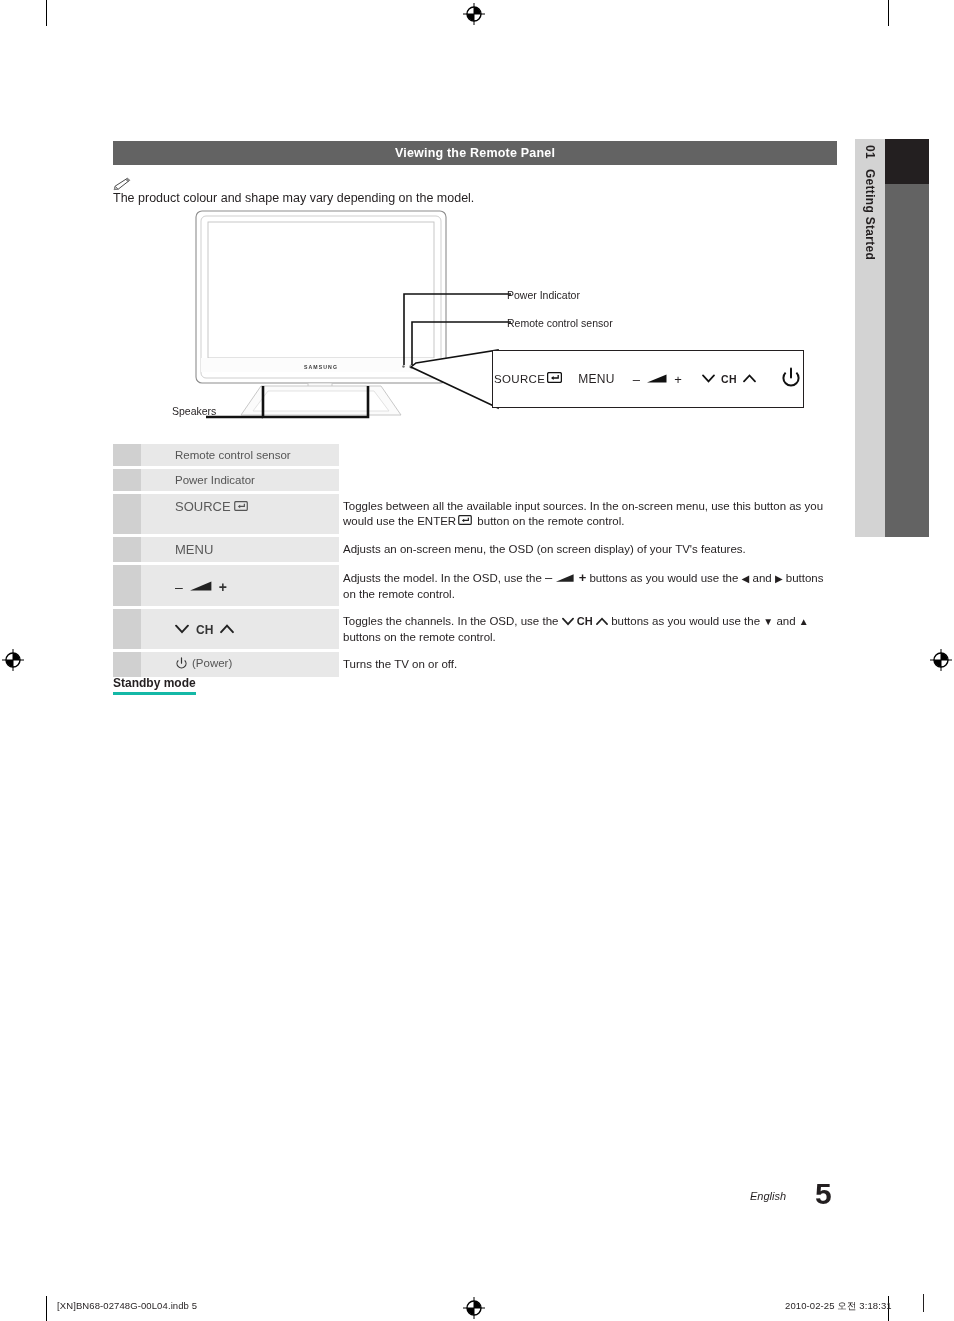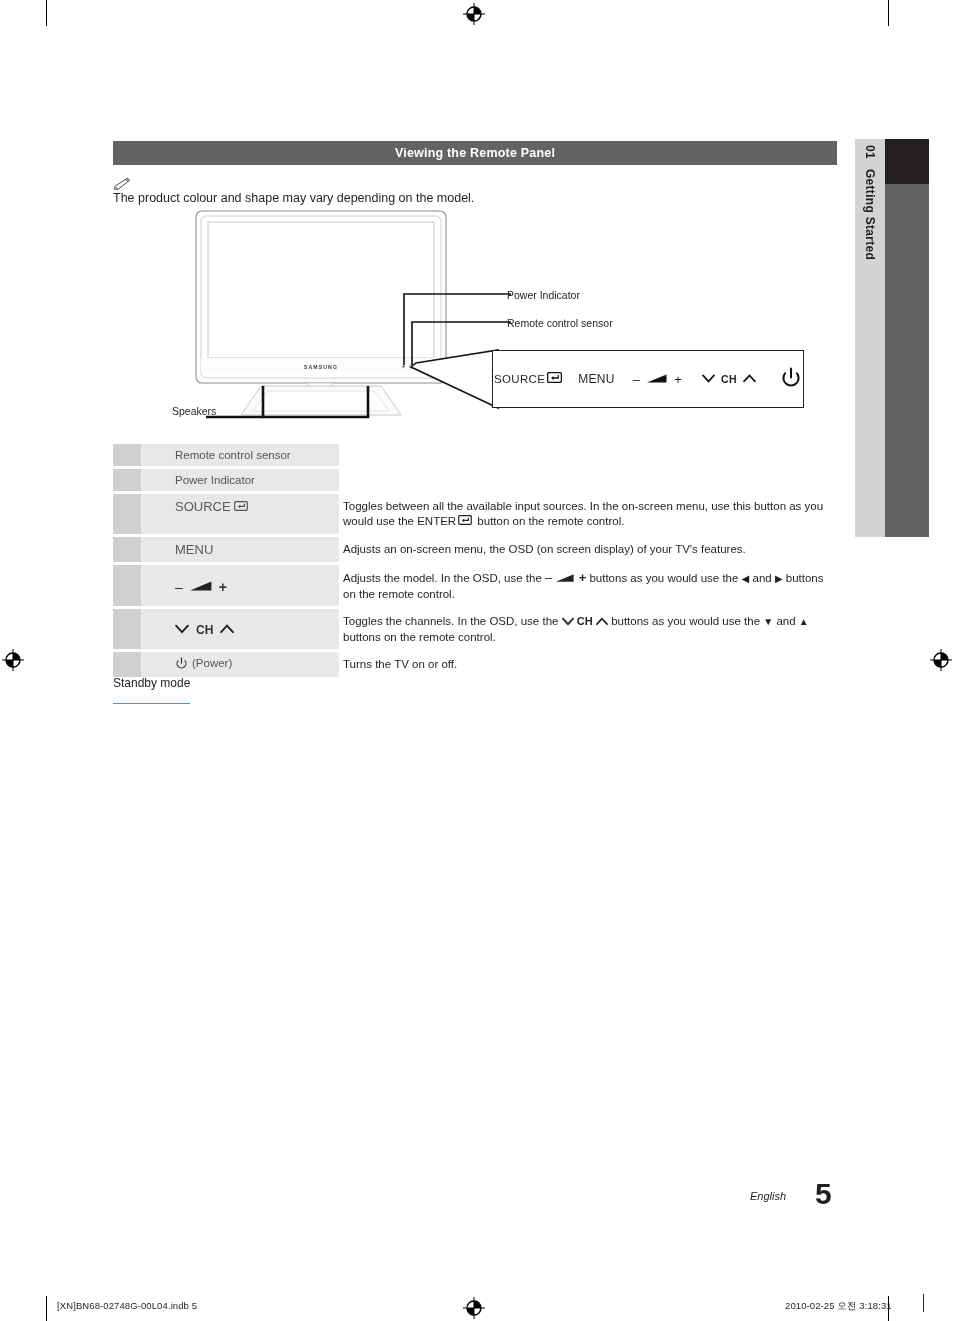--- a/index.html
+++ b/index.html
@@ -217,22 +217,23 @@
     color: #333;
   }
 
   
   .standby-head {
     position: absolute;
     left: 113px;
     top: 676px;
     font-size: 12px;
     color: #231f20;
-    border-bottom: 1px solid #14b8a6;
-    padding-bottom: 13px;
+    border-bottom: 3px solid #14b8a6;
+    padding-bottom: 2px;
+    font-weight: bold;
   }
   .standby-body {
     position: absolute;
     left: 113px;
     top: 697px;
     width: 724px;
     font-size: 11.5px;
     line-height: 1.45;
     color: #231f20;
   }

